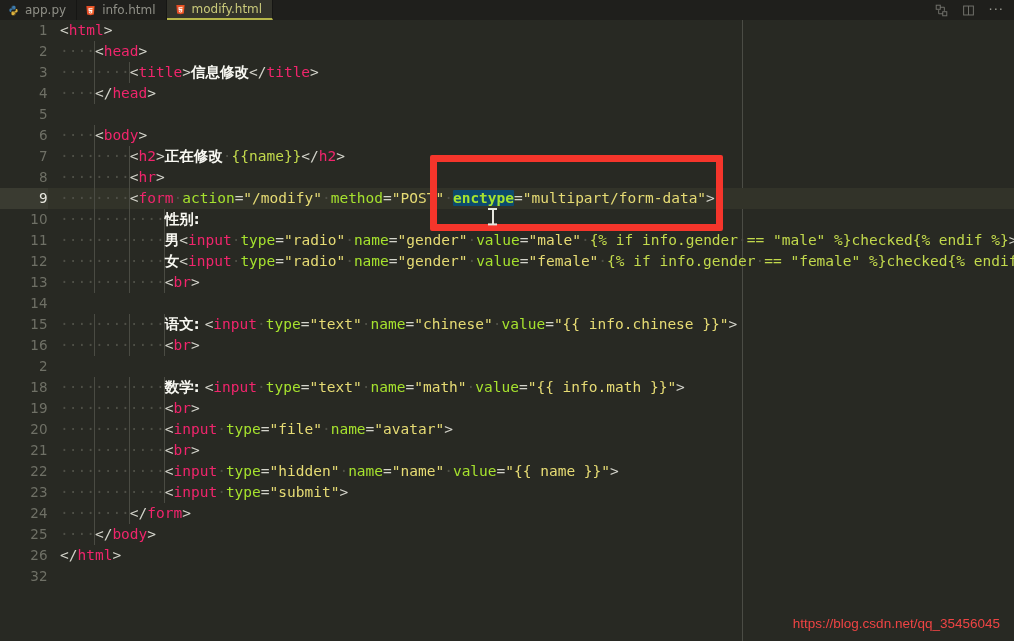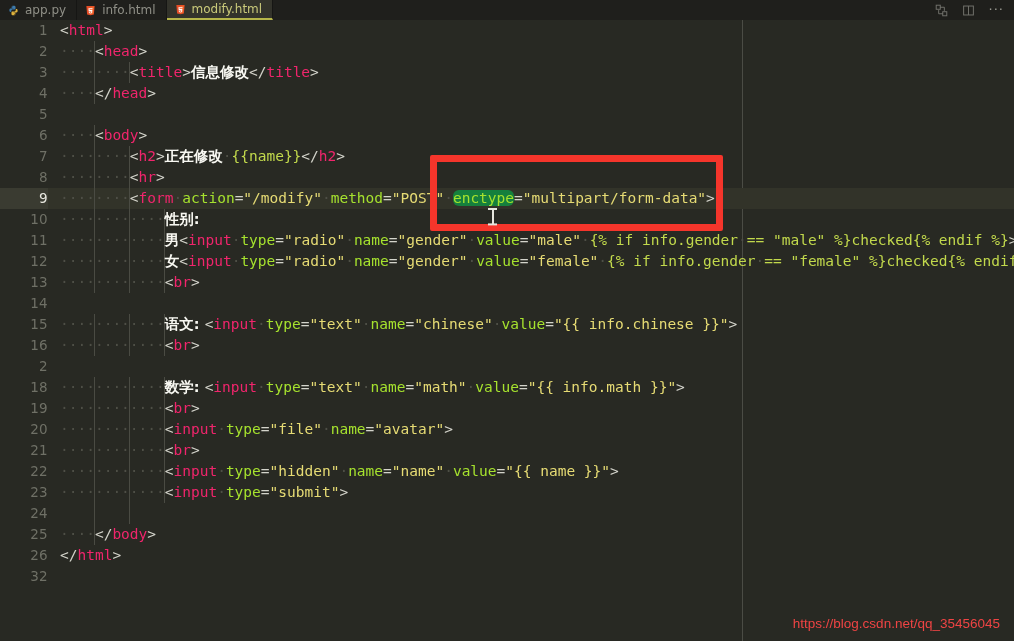--- a/index.html
+++ b/index.html
@@ -112,21 +112,21 @@
   }
 
   
   .t-punc   { color: #d4d4cb; }
   .t-tag    { color: #f0256c; text-align: right; }
   .t-attr   { color: #a6e22e; }
   .t-str    { color: #e6db74; }
   .t-text   { color: #f8f8f2; font-family: "DejaVu Sans", "Liberation Sans", sans-serif; font-weight: bold; }
   .t-tmpl   { color: #c2d94c; }
   .t-ws     { color: #4e4f46; }
-  .t-sel    { background: #15803d; color: #a6e22e; border-radius: 6px; }
+  .t-sel    { background: #0c4a6e; color: #a6e22e; border-radius: 1px; font-weight: bold; }
   .t-op     { color: #d4d4cb; }
 
   
   .guide {
     position: absolute;
     top: 0;
     width: 1px; height: 21px;
     background: #4a4b43;
   }
 
@@ -245,21 +245,21 @@
       <div class="row"><div class="gutterpad"></div><div class="gutter">14</div><div class="code"></div></div>
       <div class="row"><div class="gutterpad"></div><div class="gutter">15</div><div class="guide" style="left: 94.3px;"></div><div class="guide" style="left: 129.1px;"></div><div class="guide" style="left: 163.9px;"></div><div class="code"><span class="t-ws">············</span><span class="t-text">语文: </span><span class="t-punc">&lt;</span><span class="t-tag">input</span><span class="t-ws">·</span><span class="t-attr">type</span><span class="t-op">=</span><span class="t-str">"text"</span><span class="t-ws">·</span><span class="t-attr">name</span><span class="t-op">=</span><span class="t-str">"chinese"</span><span class="t-ws">·</span><span class="t-attr">value</span><span class="t-op">=</span><span class="t-str">"{{ info.chinese }}"</span><span class="t-punc">&gt;</span></div></div>
       <div class="row"><div class="gutterpad"></div><div class="gutter">16</div><div class="guide" style="left: 94.3px;"></div><div class="guide" style="left: 129.1px;"></div><div class="guide" style="left: 163.9px;"></div><div class="code"><span class="t-ws">············</span><span class="t-punc">&lt;</span><span class="t-tag">br</span><span class="t-punc">&gt;</span></div></div>
       <div class="row"><div class="gutterpad"></div><div class="gutter">2</div><div class="code"></div></div>
       <div class="row"><div class="gutterpad"></div><div class="gutter">18</div><div class="guide" style="left: 94.3px;"></div><div class="guide" style="left: 129.1px;"></div><div class="guide" style="left: 163.9px;"></div><div class="code"><span class="t-ws">············</span><span class="t-text">数学: </span><span class="t-punc">&lt;</span><span class="t-tag">input</span><span class="t-ws">·</span><span class="t-attr">type</span><span class="t-op">=</span><span class="t-str">"text"</span><span class="t-ws">·</span><span class="t-attr">name</span><span class="t-op">=</span><span class="t-str">"math"</span><span class="t-ws">·</span><span class="t-attr">value</span><span class="t-op">=</span><span class="t-str">"{{ info.math }}"</span><span class="t-punc">&gt;</span></div></div>
       <div class="row"><div class="gutterpad"></div><div class="gutter">19</div><div class="guide" style="left: 94.3px;"></div><div class="guide" style="left: 129.1px;"></div><div class="guide" style="left: 163.9px;"></div><div class="code"><span class="t-ws">············</span><span class="t-punc">&lt;</span><span class="t-tag">br</span><span class="t-punc">&gt;</span></div></div>
       <div class="row"><div class="gutterpad"></div><div class="gutter">20</div><div class="guide" style="left: 94.3px;"></div><div class="guide" style="left: 129.1px;"></div><div class="guide" style="left: 163.9px;"></div><div class="code"><span class="t-ws">············</span><span class="t-punc">&lt;</span><span class="t-tag">input</span><span class="t-ws">·</span><span class="t-attr">type</span><span class="t-op">=</span><span class="t-str">"file"</span><span class="t-ws">·</span><span class="t-attr">name</span><span class="t-op">=</span><span class="t-str">"avatar"</span><span class="t-punc">&gt;</span></div></div>
       <div class="row"><div class="gutterpad"></div><div class="gutter">21</div><div class="guide" style="left: 94.3px;"></div><div class="guide" style="left: 129.1px;"></div><div class="guide" style="left: 163.9px;"></div><div class="code"><span class="t-ws">············</span><span class="t-punc">&lt;</span><span class="t-tag">br</span><span class="t-punc">&gt;</span></div></div>
       <div class="row"><div class="gutterpad"></div><div class="gutter">22</div><div class="guide" style="left: 94.3px;"></div><div class="guide" style="left: 129.1px;"></div><div class="guide" style="left: 163.9px;"></div><div class="code"><span class="t-ws">············</span><span class="t-punc">&lt;</span><span class="t-tag">input</span><span class="t-ws">·</span><span class="t-attr">type</span><span class="t-op">=</span><span class="t-str">"hidden"</span><span class="t-ws">·</span><span class="t-attr">name</span><span class="t-op">=</span><span class="t-str">"name"</span><span class="t-ws">·</span><span class="t-attr">value</span><span class="t-op">=</span><span class="t-str">"{{ name }}"</span><span class="t-punc">&gt;</span></div></div>
       <div class="row"><div class="gutterpad"></div><div class="gutter">23</div><div class="guide" style="left: 94.3px;"></div><div class="guide" style="left: 129.1px;"></div><div class="guide" style="left: 163.9px;"></div><div class="code"><span class="t-ws">············</span><span class="t-punc">&lt;</span><span class="t-tag">input</span><span class="t-ws">·</span><span class="t-attr">type</span><span class="t-op">=</span><span class="t-str">"submit"</span><span class="t-punc">&gt;</span></div></div>
-      <div class="row"><div class="gutterpad"></div><div class="gutter">24</div><div class="guide" style="left: 94.3px;"></div><div class="guide" style="left: 129.1px;"></div></div>
+      <div class="row"><div class="gutterpad"></div><div class="gutter">24</div><div class="guide" style="left: 94.3px;"></div><div class="guide" style="left: 129.1px;"></div><div class="code"><span class="t-ws">········</span><span class="t-punc">&lt;/</span><span class="t-tag">form</span><span class="t-punc">&gt;</span></div></div>
       <div class="row"><div class="gutterpad"></div><div class="gutter">25</div><div class="guide" style="left: 94.3px;"></div><div class="code"><span class="t-ws">····</span><span class="t-punc">&lt;/</span><span class="t-tag">body</span><span class="t-punc">&gt;</span></div></div>
       <div class="row"><div class="gutterpad"></div><div class="gutter">26</div><div class="code"><span class="t-punc">&lt;/</span><span class="t-tag">html</span><span class="t-punc">&gt;</span></div></div>
       <div class="row"><div class="gutterpad"></div><div class="gutter">32</div><div class="code"></div></div>
     </div>
 
   <div id="redbox"></div>
   <div id="caret"></div>
 </div>
 
 <div id="watermark">https://blog.csdn.net/qq_35456045</div>

